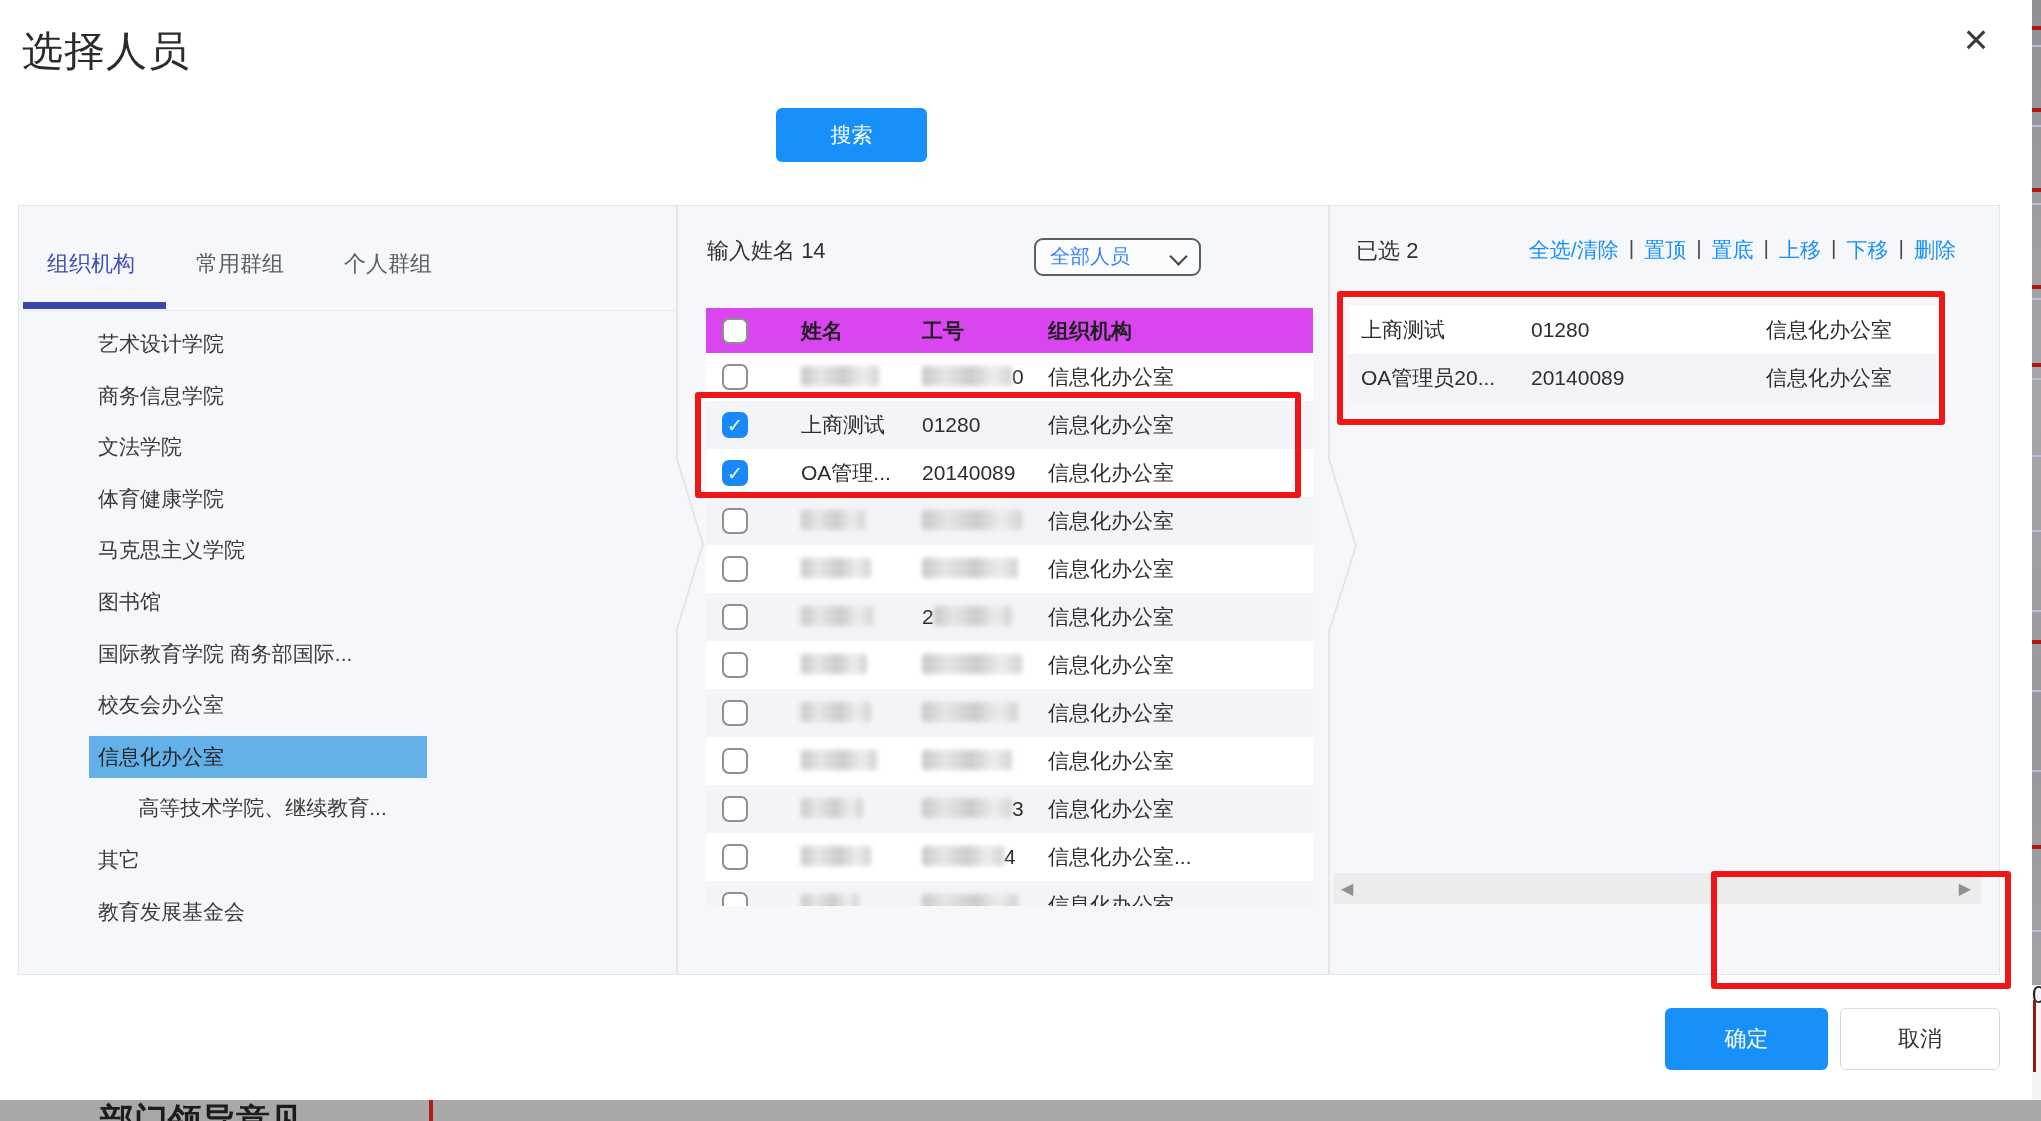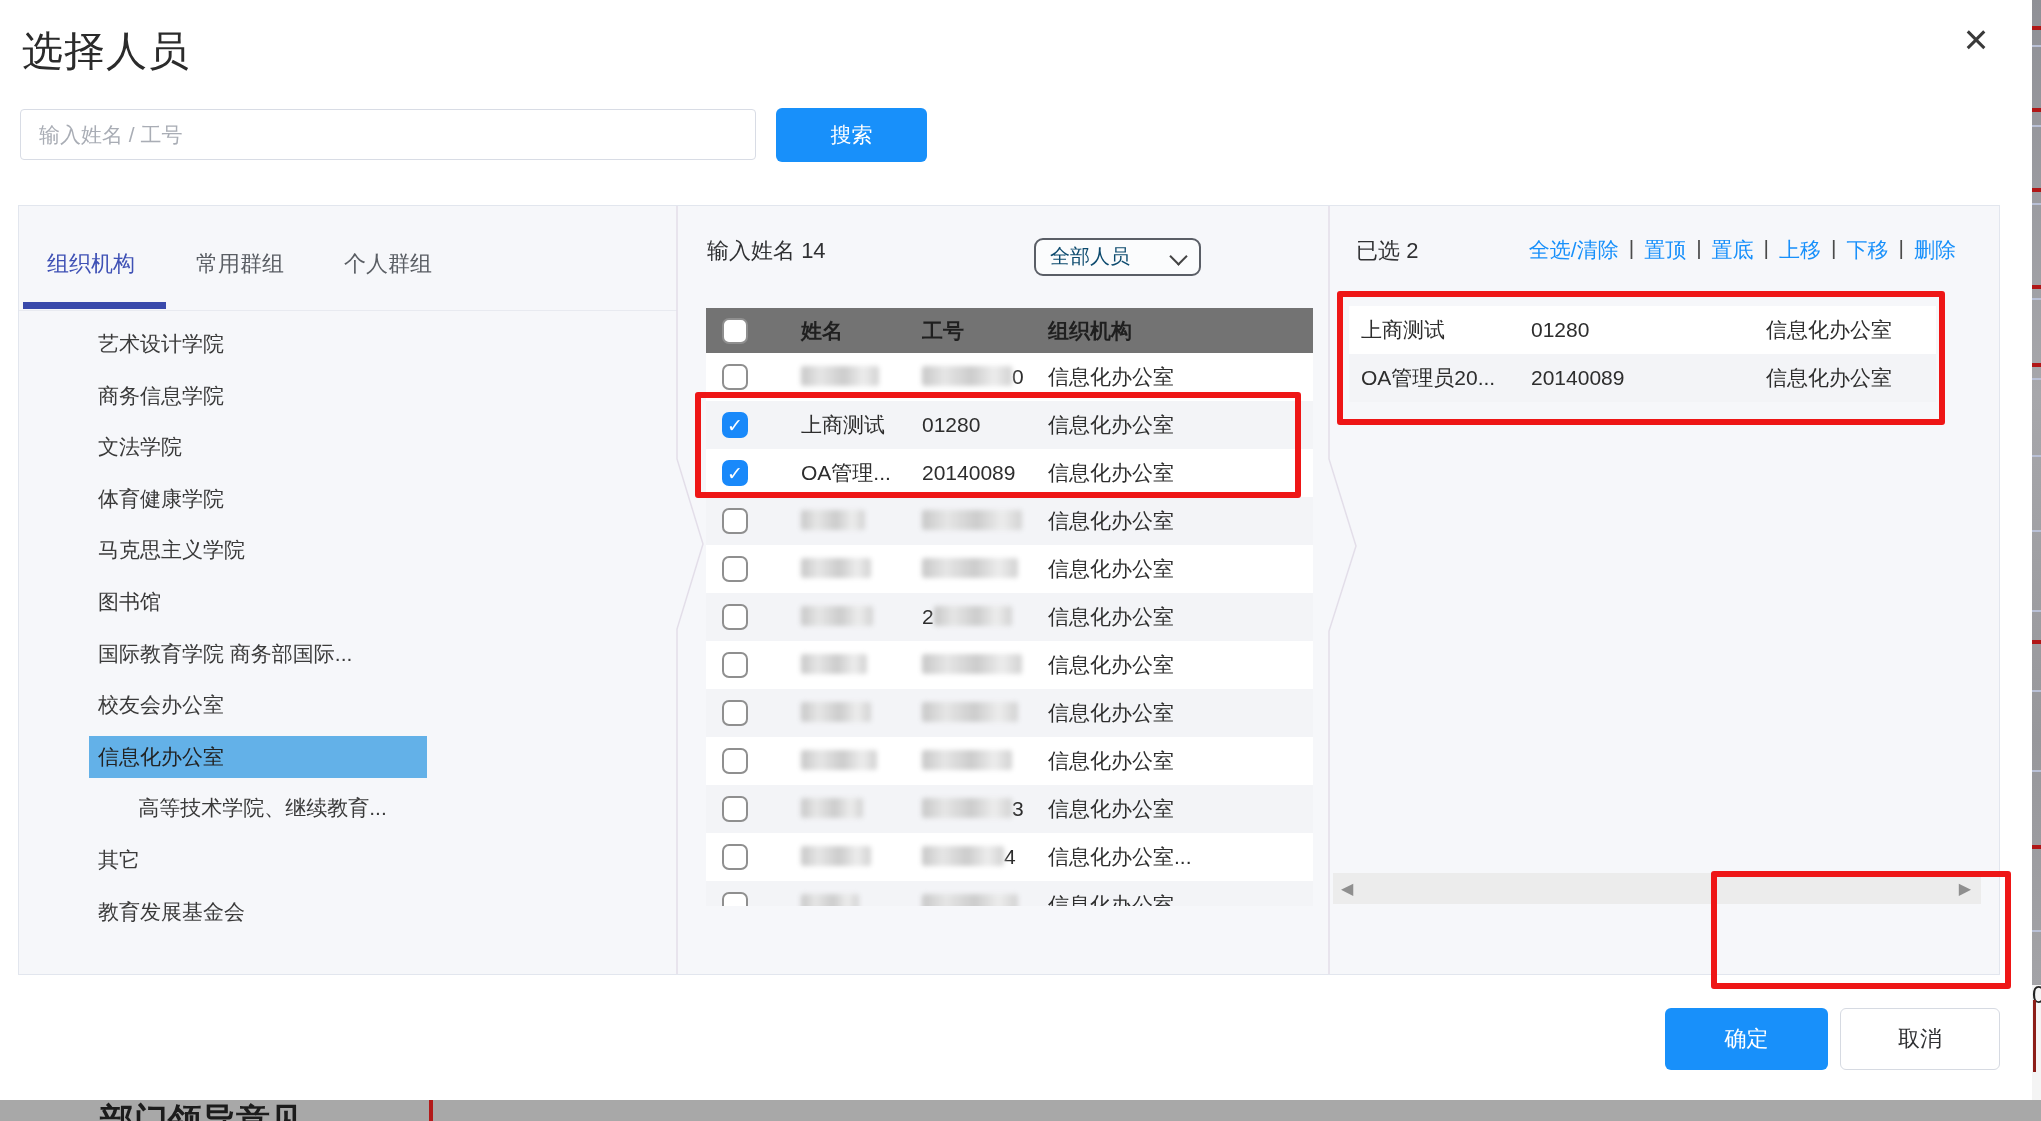--- a/index.html
+++ b/index.html
@@ -30,25 +30,25 @@
 
   
   .org-item{position:absolute;left:70px;width:338px;height:42px;line-height:42px;padding-left:9px;
     font-size:21px;color:#3a3a3a;cursor:pointer;white-space:nowrap;overflow:hidden;box-sizing:border-box;}
   .org-item.selected{background:#63b1e8;color:#222;}
 
   
   .panel-label{position:absolute;font-size:22px;color:#303133;white-space:nowrap;}
   .dropdown{position:absolute;left:1015px;top:32px;width:167px;height:38px;border:2px solid #5a5e66;
     border-radius:9px;background:#fbfcfd;box-sizing:border-box;cursor:pointer;}
-  .dropdown .val{position:absolute;left:14px;top:3px;font-size:20px;color:#0c4a6e;}
+  .dropdown .val{position:absolute;left:14px;top:3px;font-size:20px;color:#3b82f6;}
   .chev{position:absolute;right:14px;top:10px;width:11px;height:11px;border-right:2.5px solid #444;
     border-bottom:2.5px solid #444;transform:rotate(45deg);}
 
-  .thead{position:absolute;left:687px;top:102px;width:607px;height:45px;background:#737373;border-bottom:1px solid #eceff4;}
+  .thead{position:absolute;left:687px;top:102px;width:607px;height:45px;background:#d946ef;border-bottom:1px solid #eceff4;}
   .thead .col{position:absolute;top:0;height:45px;line-height:45px;font-size:21px;font-weight:bold;color:#1f1f1f;}
   .list-viewport{position:absolute;left:687px;top:147px;width:607px;height:553px;overflow:hidden;}
   .row{position:absolute;left:0;width:607px;height:48px;}
   .row.alt{background:#f3f4f7;}
   .row.white{background:#fff;}
   .cell{position:absolute;top:0;height:48px;line-height:48px;font-size:21px;color:#2d2d2d;white-space:nowrap;}
 
   .cb{position:absolute;left:16px;top:11px;width:26px;height:26px;border:2px solid #8f8f8f;border-radius:7px;
     background:#fff;box-sizing:border-box;cursor:pointer;}
   .cb.checked{background:#1989fa;border-color:#1989fa;color:#fff;font-size:19px;font-weight:bold;
@@ -94,21 +94,20 @@
   .right-strip-low .zero{position:absolute;left:0;top:-4px;font-size:24px;color:#222;}
 </style>
 </head>
 <body>
 
 <div class="wrap">
 
   <div class="dlg-title">选择人员</div>
   <div class="close-x">×</div>
 
-  <input class="search-input" value="" placeholder="输入姓名 / 工号" style="">
   <button class="btn-blue search-btn">搜索</button>
 
   <div class="container">
 
     <div id="tabs">
         <div class="tab active" style="left: 28px;">组织机构</div>
         <div class="tab" style="left: 177px;">常用群组</div>
         <div class="tab" style="left: 325px;">个人群组</div>
       </div>
     <div class="tab-underline"></div>

